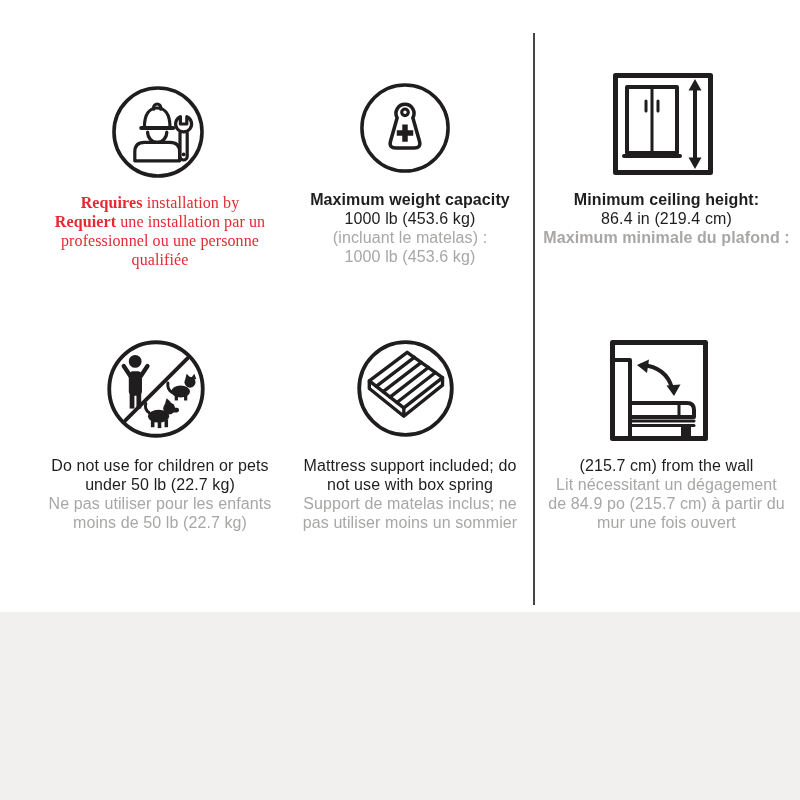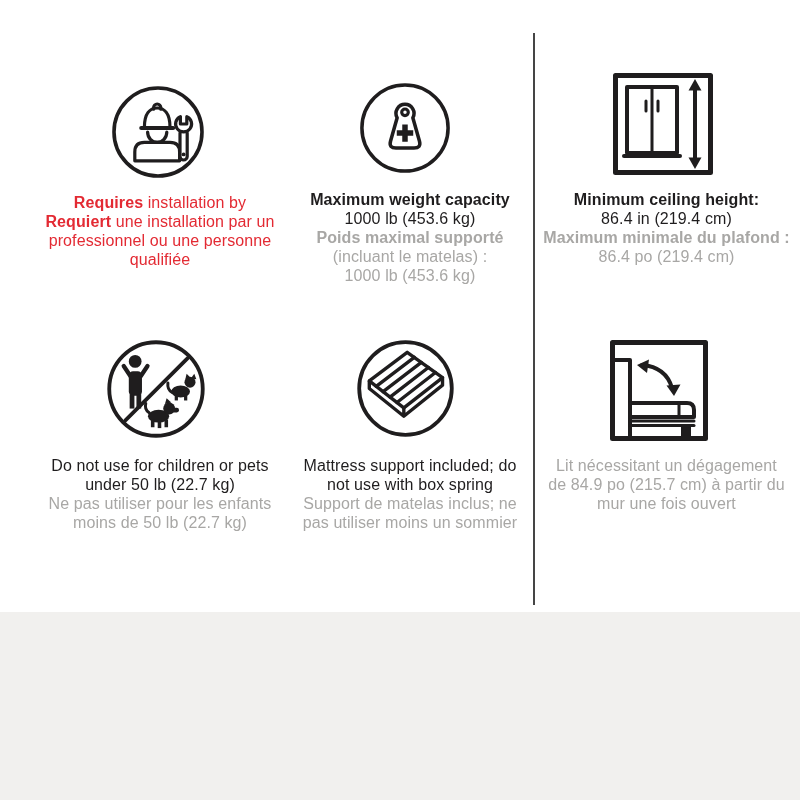--- a/index.html
+++ b/index.html
@@ -24,21 +24,21 @@
   #i4{left:105px;top:338px;width:102px;height:102px;}
   #i5{left:355px;top:338px;width:101px;height:101px;}
   #i6{left:610px;top:340px;width:98px;height:101px;}
 
   
   .tblock{position:absolute;text-align:center;font-size:16px;line-height:19px;letter-spacing:.1px;}
   .tblock .line{white-space:nowrap;}
   .bold, b{font-weight:bold;}
   .t-en{color:var(--black);}
   .t-fr{color:var(--gray);}
-  .red-block{color:var(--red);}
+  .red-block{color:var(--red);font-family:Liberation Serif, serif;}
   #t1{left:20px;top:193px;width:280px;}
   #t2{left:285px;top:190px;width:250px;}
   #t3{left:535px;top:190px;width:263px;}
   #t4{left:20px;top:456px;width:280px;}
   #t5{left:285px;top:456px;width:250px;}
   #t6{left:535px;top:456px;width:263px;}
 
   
   .v-divider{position:absolute;left:533px;top:33px;width:2px;height:572px;background:var(--divider);}
 
@@ -82,21 +82,20 @@
         <circle class="s sw4" cx="60" cy="40" r="4.2"></circle>
         <path class="s sw7" d="M60,55.5 v22 M49.5,66.5 h21"></path>
       </svg>
     </div>
     <div class="tblock" id="t2">
       <div class="t-en">
           <div class="line bold">Maximum weight capacity</div>
           <div class="line">1000 lb (453.6 kg)</div>
         </div>
       <div class="t-fr">
-          <div class="line bold">Poids maximal supporté</div>
           <div class="line">(incluant le matelas) :</div>
           <div class="line">1000 lb (453.6 kg)</div>
         </div>
     </div>
   </div>
 
   <div>
     <div class="icon" id="i3">
       <svg viewBox="0 0 100 102">
         <rect class="s sw5" x="2.5" y="2.5" width="95" height="97"></rect>
@@ -110,21 +109,20 @@
         <path class="f" d="M82,96 l-6.5,-11.5 h13 z"></path>
       </svg>
     </div>
     <div class="tblock" id="t3">
       <div class="t-en">
           <div class="line bold">Minimum ceiling height:</div>
           <div class="line">86.4 in (219.4 cm)</div>
         </div>
       <div class="t-fr">
           <div class="line bold">Maximum minimale du plafond :</div>
-          <div class="line">86.4 po (219.4 cm)</div>
         </div>
     </div>
   </div>
 
   <div>
     <div class="icon" id="i4">
       <svg viewBox="0 0 120 120">
         <circle class="s" cx="60" cy="60" r="55"></circle>
         <line class="s" x1="24" y1="97" x2="97" y2="24"></line>
         <circle class="f" cx="35.5" cy="27.5" r="7.5"></circle>
@@ -195,20 +193,21 @@
         <path class="f" d="M64,56 L56.5,45.5 70.5,44.5 z"></path>
         <path class="s sw4" d="M20,63 H77 Q84,63 84,70 V77 H20 Z"></path>
         <line class="s sw3" x1="69" y1="63" x2="69" y2="77"></line>
         <line class="s sw3" x1="20" y1="81" x2="84" y2="81"></line>
         <line class="s sw3" x1="20" y1="85.5" x2="84" y2="85.5"></line>
         <rect class="f" x="71" y="86" width="10" height="10"></rect>
       </svg>
     </div>
     <div class="tblock" id="t6">
       <div class="t-en">
+          <div class="line">(215.7 cm) from the wall</div>
         </div>
       <div class="t-fr">
           <div class="line">Lit nécessitant un dégagement</div>
           <div class="line">de 84.9 po (215.7 cm) à partir du</div>
           <div class="line">mur une fois ouvert</div>
         </div>
     </div>
   </div>
 
   <div class="footer">

